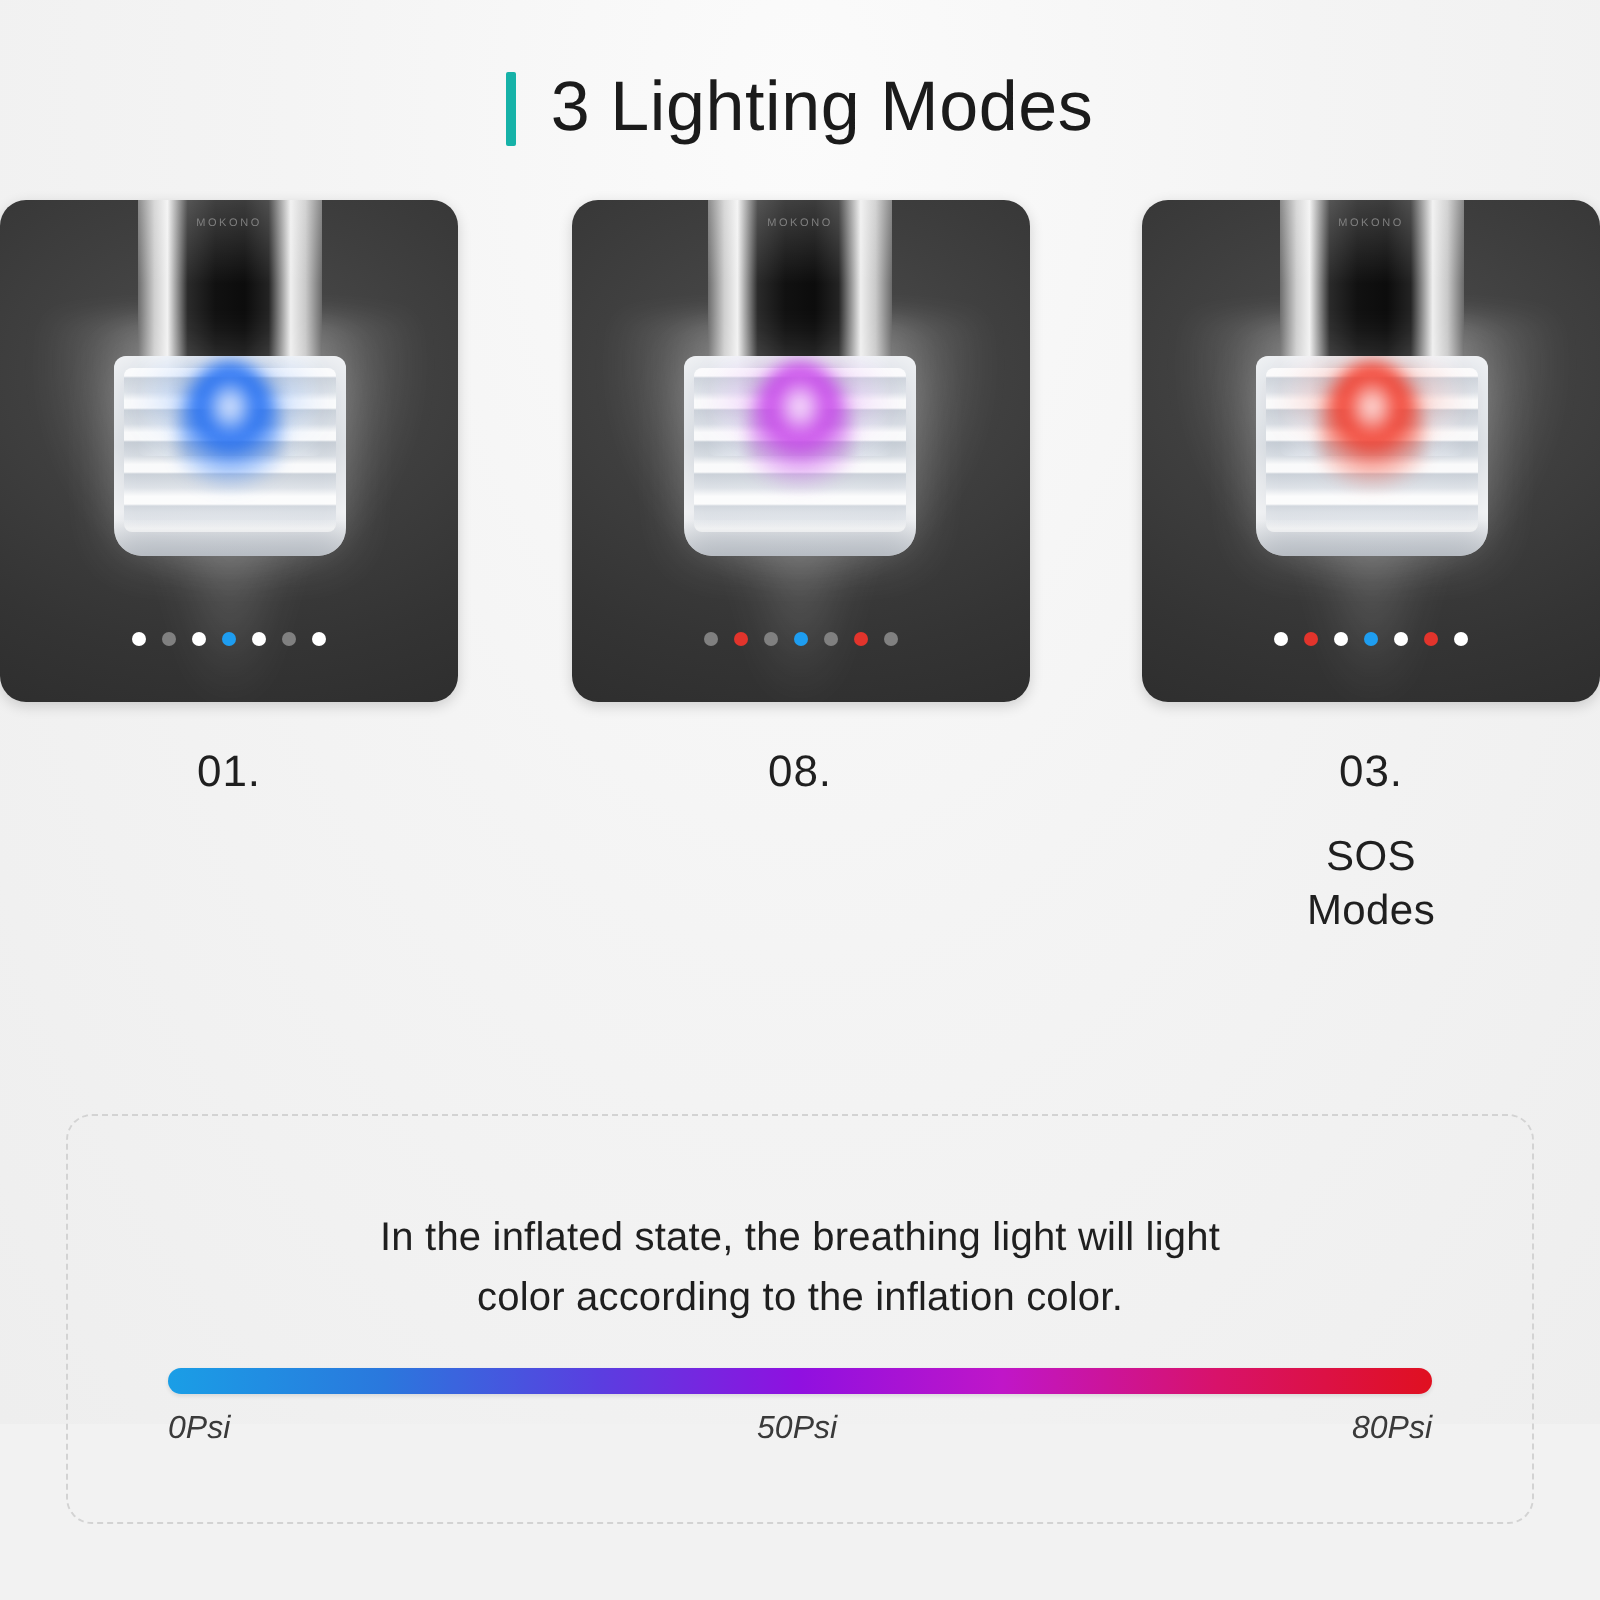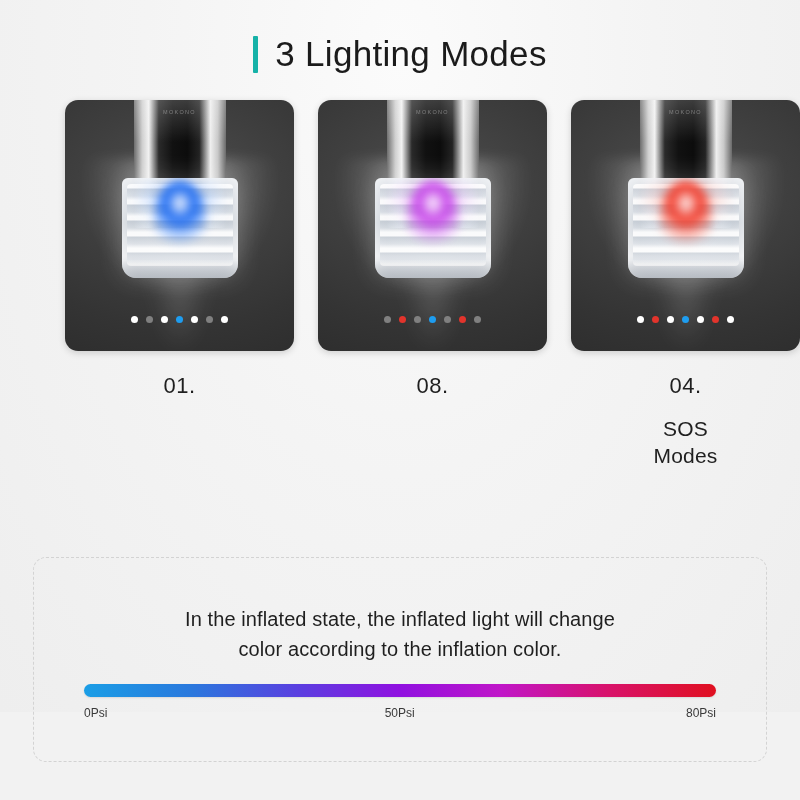--- a/index.html
+++ b/index.html
@@ -37,24 +37,23 @@
     font-size:35px;
     font-weight:400;
     letter-spacing:0.3px;
     color:#1b1b1b;
     white-space:nowrap;
   }
 
   
   .cards {
     display:flex;
-    justify-content:flex-end;
+    justify-content:space-between;
     gap:24px;
     margin-top:28px;
-    padding-left:20px;
   }
   .card-col { width:229px; }
 
   .card {
     position:relative;
     width:229px; height:251px;
     border-radius:13px;
     overflow:hidden;
     background:
       radial-gradient(ellipse 120% 80% at 50% 34%, #4e4e4e 0%, #3f3f3f 38%, #343434 70%, #2c2c2c 100%);
@@ -236,22 +235,23 @@
       #9010e0 50%,
       #c016c8 66%,
       #d8126a 83%,
       #e01020 100%);
     box-shadow:0 1px 2px rgba(0,0,0,0.10);
   }
   .scale-labels {
     display:flex;
     justify-content:space-between;
     margin-top:9px;
-    font-size:12px;
+    font-size:16px;
     color:#3a3a3a;
+    font-style:italic;
   }
   .scale-labels span:nth-child(2) { margin-left:6px; }
 </style>
 </head>
 <body>
 
 <div class="page">
 
   <div class="title-wrap">
     <div class="title-bar"></div>
@@ -331,30 +331,30 @@
         <div class="dots">
           <span class="dot white"></span>
           <span class="dot red"></span>
           <span class="dot white"></span>
           <span class="dot blue"></span>
           <span class="dot white"></span>
           <span class="dot red"></span>
           <span class="dot white"></span>
         </div>
       </div>
-      <div class="cap-num">04.</div>
+      <div class="cap-num">03.</div>
       <div class="cap-name" style="white-space:pre-line">SOS
 Modes</div>
     </div>
 
   </div>
 
   <div class="panel">
     <div class="panel-text">
-      <div>In the inflated state, the inflated light will change</div>
+      <div>In the inflated state, the breathing light will light</div>
       <div>color according to the inflation color.</div>
     </div>
 
     <div class="scale">
       <div class="scale-bar"></div>
       <div class="scale-labels">
         <span>0Psi</span>
         <span>50Psi</span>
         <span>80Psi</span>
       </div>

